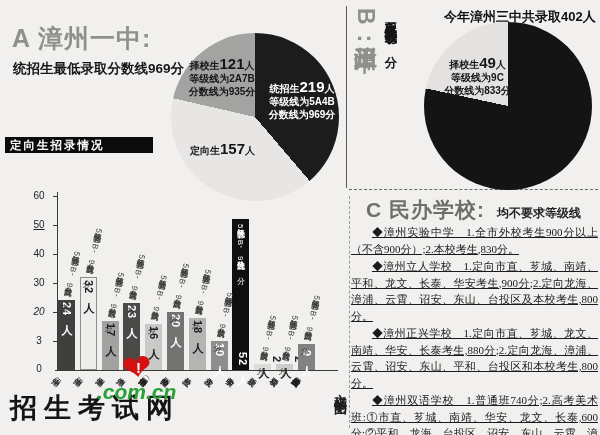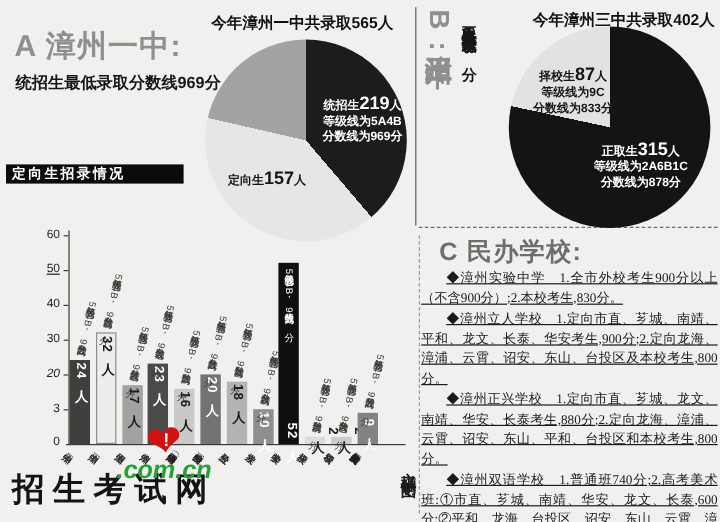--- a/index.html
+++ b/index.html
@@ -34,21 +34,21 @@
   .c-note{left:497px;top:205px;font-size:12px;font-weight:bold;color:#222;}
   .c-body{left:351px;top:224px;width:247px;font-family:"Liberation Serif",serif;font-size:11px;line-height:16.5px;color:#1b1b1b;text-align:justify;}
   .c-body p{margin:0 0 1px 0;text-indent:1.9em;text-decoration:underline;}
 
   
   .banner{left:5px;top:137px;width:148px;height:16px;background:#0b0b0b;color:#fff;font-size:11.5px;font-weight:bold;line-height:16px;padding-left:5px;letter-spacing:2px;box-sizing:border-box;}
 
   
   .yaxis{left:57px;top:192px;width:0;height:179px;border-left:1.5px solid #3a3a38;}
   .xaxis{left:55px;top:370px;width:283px;height:0;border-top:1.5px solid #3a3a38;}
-  .ytick{width:22px;text-align:right;font-size:10px;color:#222;}
+  .ytick{width:22px;text-align:center;font-size:10px;color:#222;}
   .tickmark{width:4px;height:0;border-top:1px solid #3a3a38;left:53px;}
   .bar{bottom:65px;width:17px;text-align:center;}
   .cnt{writing-mode:vertical-rl;font-size:11px;font-weight:bold;margin-top:2px;letter-spacing:1px;}
   .cnt-above{position:absolute;bottom:100%;left:2px;writing-mode:vertical-rl;font-size:11px;font-weight:bold;color:#222;margin-bottom:1px;letter-spacing:1px;}
   .cnt-bottom{position:absolute;bottom:3px;left:3px;writing-mode:vertical-rl;font-size:11px;font-weight:bold;letter-spacing:1px;}
   .note{writing-mode:vertical-rl;font-size:8px;color:#3a3a38;letter-spacing:0.5px;transform:rotate(13deg);transform-origin:bottom center;white-space:nowrap;}
   .note-inside{writing-mode:vertical-rl;font-size:8px;color:#fff;letter-spacing:0.5px;white-space:nowrap;}
   .xlbl{top:374px;writing-mode:vertical-rl;font-size:8px;color:#1e1e1e;transform:rotate(40deg);transform-origin:top center;line-height:9px;}
   .xlbl.two{height:52px;}
 
@@ -63,23 +63,27 @@
   .wm-heart-mark{left:136px;top:360px;font-size:15px;font-weight:bold;color:#fff;z-index:32;line-height:1;}
 </style>
 </head>
 <body>
 
 <div id="stage">
 
   <div class="abs a-head">A 漳州一中:</div>
   <div class="abs a-sub">统招生最低录取分数线969分</div>
 
-  <div class="abs pie-title" style="left:176px;top:10px;">今年漳州一中共录取565人</div>
   <div class="abs pie" style="left: 171px; top: 33px; width: 168px; height: 168px; background: conic-gradient(rgb(28, 28, 28) 0deg, rgb(28, 28, 28) 139.5deg, rgb(231, 230, 228) 139.5deg, rgb(231, 230, 228) 282.9deg, rgb(163, 163, 161) 282.9deg, rgb(163, 163, 161) 360deg);"></div>
 
+  <div class="abs pie-lbl dark" style="left:176px;top:57px;width:92px;text-align:center;z-index:5;">
+    <span>择校生</span><span class="big">121</span><span>人</span><br>
+    <span>等级线为2A7B</span><br>
+    <span>分数线为935分</span>
+  </div>
 
   <div class="abs pie-lbl white" style="left:252px;top:80px;width:100px;z-index:5;">
     <span>统招生</span><span class="big">219</span><span>人</span><br>
     <span>等级线为5A4B</span><br>
     <span>分数线为969分</span>
   </div>
 
   <div class="abs pie-lbl dark" style="left:190px;top:142px;z-index:5;">
     <span>定向生</span><span class="big">157</span><span>人</span>
   </div>
@@ -88,32 +92,28 @@
   <div class="abs hdash"></div>
   <div class="abs vdash"></div>
 
   <div class="abs vtext b-head">B漳州三中:</div>
   <div class="abs vtext b-sub">正取生最低录取分数线878分</div>
 
   <div class="abs pie-title" style="left:444px;top:8px;">今年漳州三中共录取402人</div>
   <div class="abs pie" style="left: 424px; top: 22px; width: 168px; height: 168px; background: conic-gradient(rgb(20, 20, 20) 0deg, rgb(20, 20, 20) 282.1deg, rgb(227, 226, 224) 282.1deg, rgb(227, 226, 224) 360deg);"></div>
 
   <div class="abs pie-lbl dark" style="left:430px;top:56px;width:95px;text-align:center;z-index:5;">
-    <span>择校生</span><span class="big">87</span><span>人</span><br>
+    <span>择校生</span><span class="big">49</span><span>人</span><br>
     <span>等级线为9C</span><br>
     <span>分数线为833分</span>
   </div>
 
-  <div class="abs pie-lbl white" style="left:479px;top:118px;width:110px;z-index:5;">
-    <span>正取生</span><span class="big">315</span><span>人</span><br>
-    <span>等级线为2A6B1C</span><br>
-    <span>分数线为878分</span>
-  </div>
 
   <div class="abs c-head">C 民办学校:</div>
+  <div class="abs c-note">均不要求等级线</div>
   <div class="abs c-body">
     <p>◆漳州实验中学　1.全市外校考生900分以上（不含900分）;2.本校考生,830分。</p>
     <p>◆漳州立人学校　1.定向市直、芗城、南靖、平和、龙文、长泰、华安考生,900分;2.定向龙海、漳浦、云霄、诏安、东山、台投区及本校考生,800分。</p>
     <p>◆漳州正兴学校　1.定向市直、芗城、龙文、南靖、华安、长泰考生,880分;2.定向龙海、漳浦、云霄、诏安、东山、平和、台投区和本校考生,800分。</p>
     <p>◆漳州双语学校　1.普通班740分;2.高考美术班:①市直、芗城、南靖、华安、龙文、长泰,600分;②平和、龙海、台投区、诏安、东山、云霄、漳浦和本校考生,500分。</p>
 
   </div>
 
   <div class="abs banner">定向生招录情况</div>
   <div class="abs yaxis"></div>

